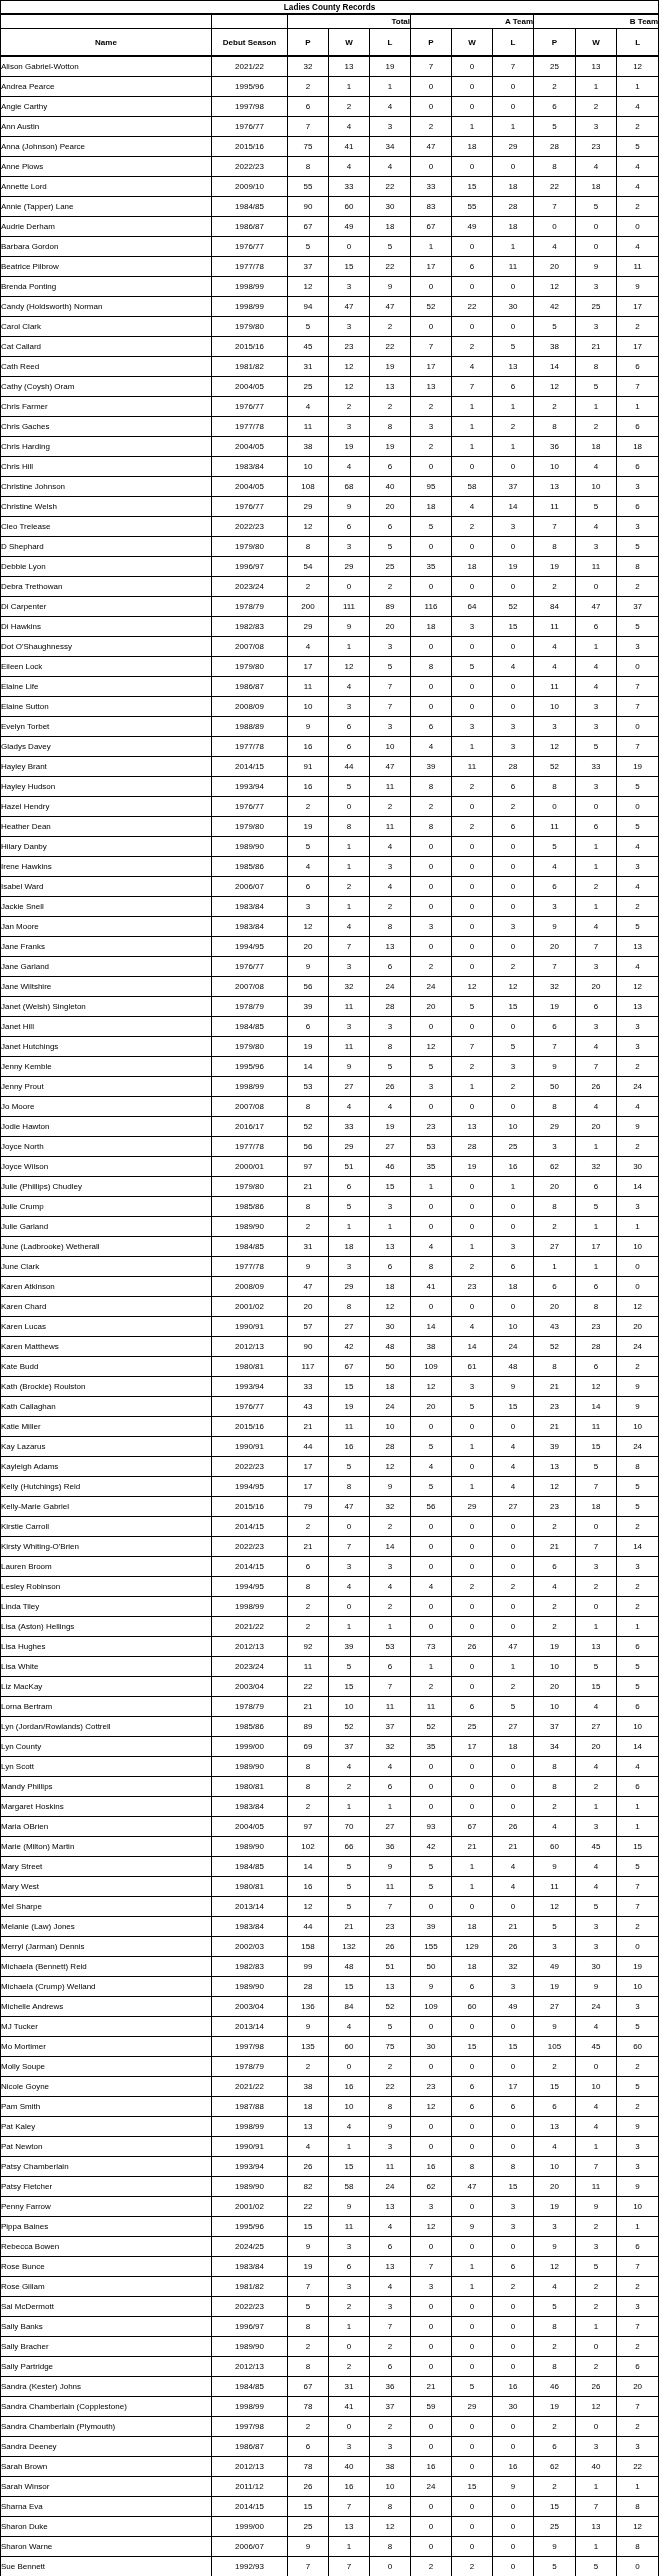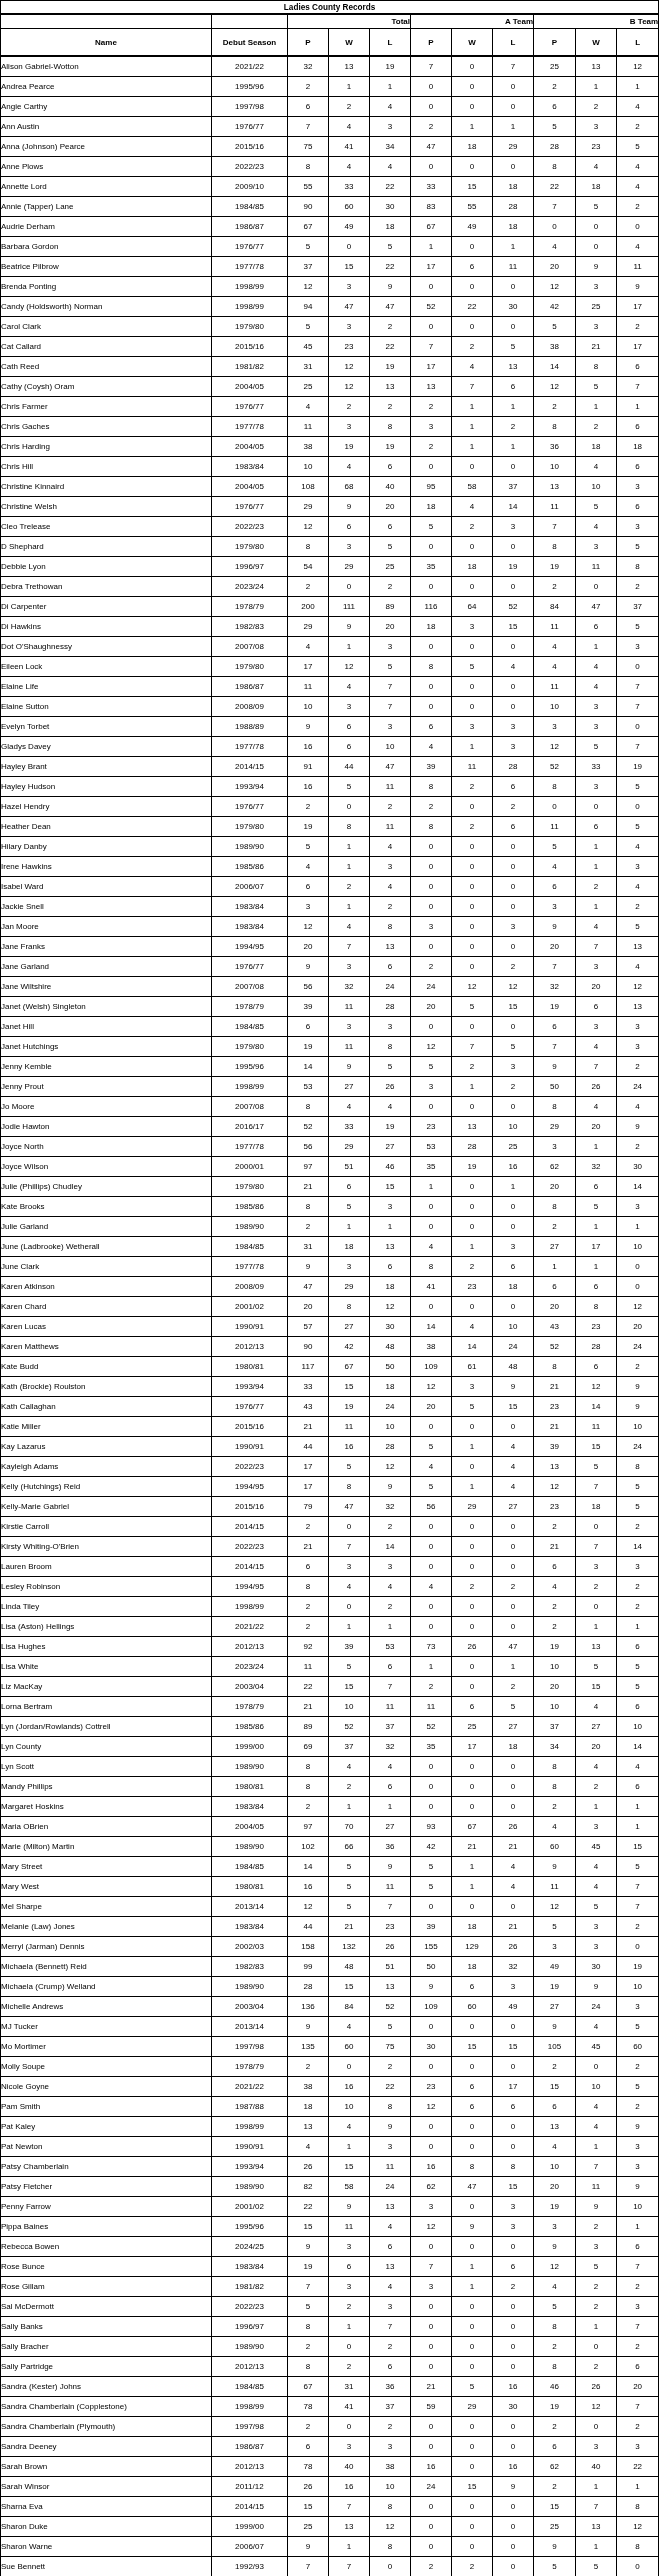--- a/index.html
+++ b/index.html
@@ -382,21 +382,21 @@
           <td class="num-cell">4</td>
           <td class="num-cell">6</td>
           <td class="num-cell group-start">0</td>
           <td class="num-cell">0</td>
           <td class="num-cell">0</td>
           <td class="num-cell group-start">10</td>
           <td class="num-cell">4</td>
           <td class="num-cell">6</td>
         </tr>
         <tr>
-          <td class="name-cell">Christine Kinnaird</td>
+          <td class="name-cell">Christine Johnson</td>
           <td class="season-cell">2004/05</td>
           <td class="num-cell group-start">108</td>
           <td class="num-cell">68</td>
           <td class="num-cell">40</td>
           <td class="num-cell group-start">95</td>
           <td class="num-cell">58</td>
           <td class="num-cell">37</td>
           <td class="num-cell group-start">13</td>
           <td class="num-cell">10</td>
           <td class="num-cell">3</td>
@@ -850,21 +850,21 @@
           <td class="num-cell">6</td>
           <td class="num-cell">15</td>
           <td class="num-cell group-start">1</td>
           <td class="num-cell">0</td>
           <td class="num-cell">1</td>
           <td class="num-cell group-start">20</td>
           <td class="num-cell">6</td>
           <td class="num-cell">14</td>
         </tr>
         <tr>
-          <td class="name-cell">Kate Brooks</td>
+          <td class="name-cell">Julie Crump</td>
           <td class="season-cell">1985/86</td>
           <td class="num-cell group-start">8</td>
           <td class="num-cell">5</td>
           <td class="num-cell">3</td>
           <td class="num-cell group-start">0</td>
           <td class="num-cell">0</td>
           <td class="num-cell">0</td>
           <td class="num-cell group-start">8</td>
           <td class="num-cell">5</td>
           <td class="num-cell">3</td>

